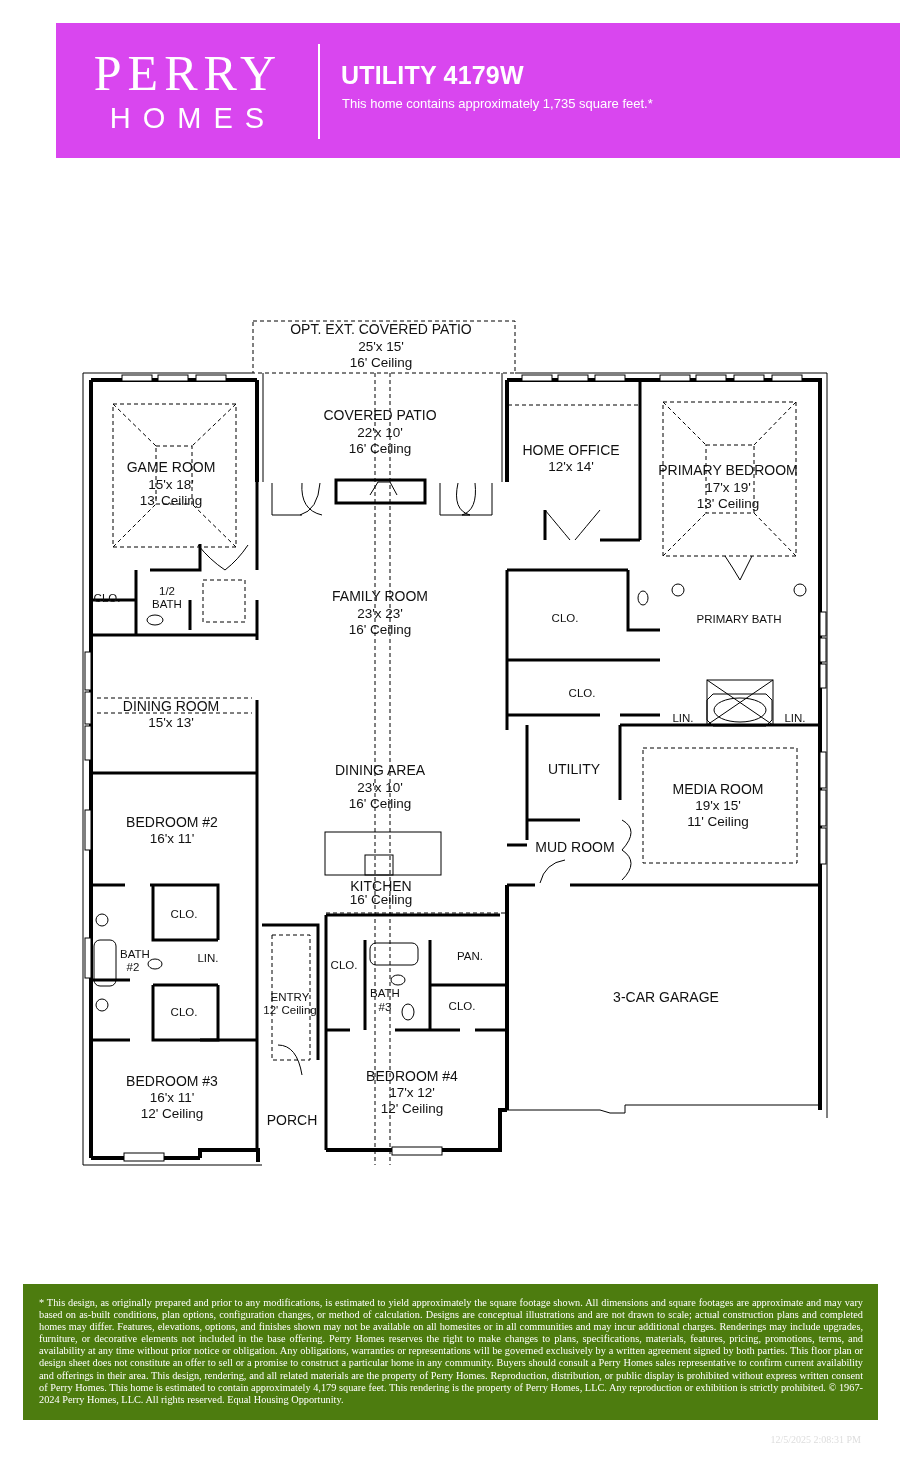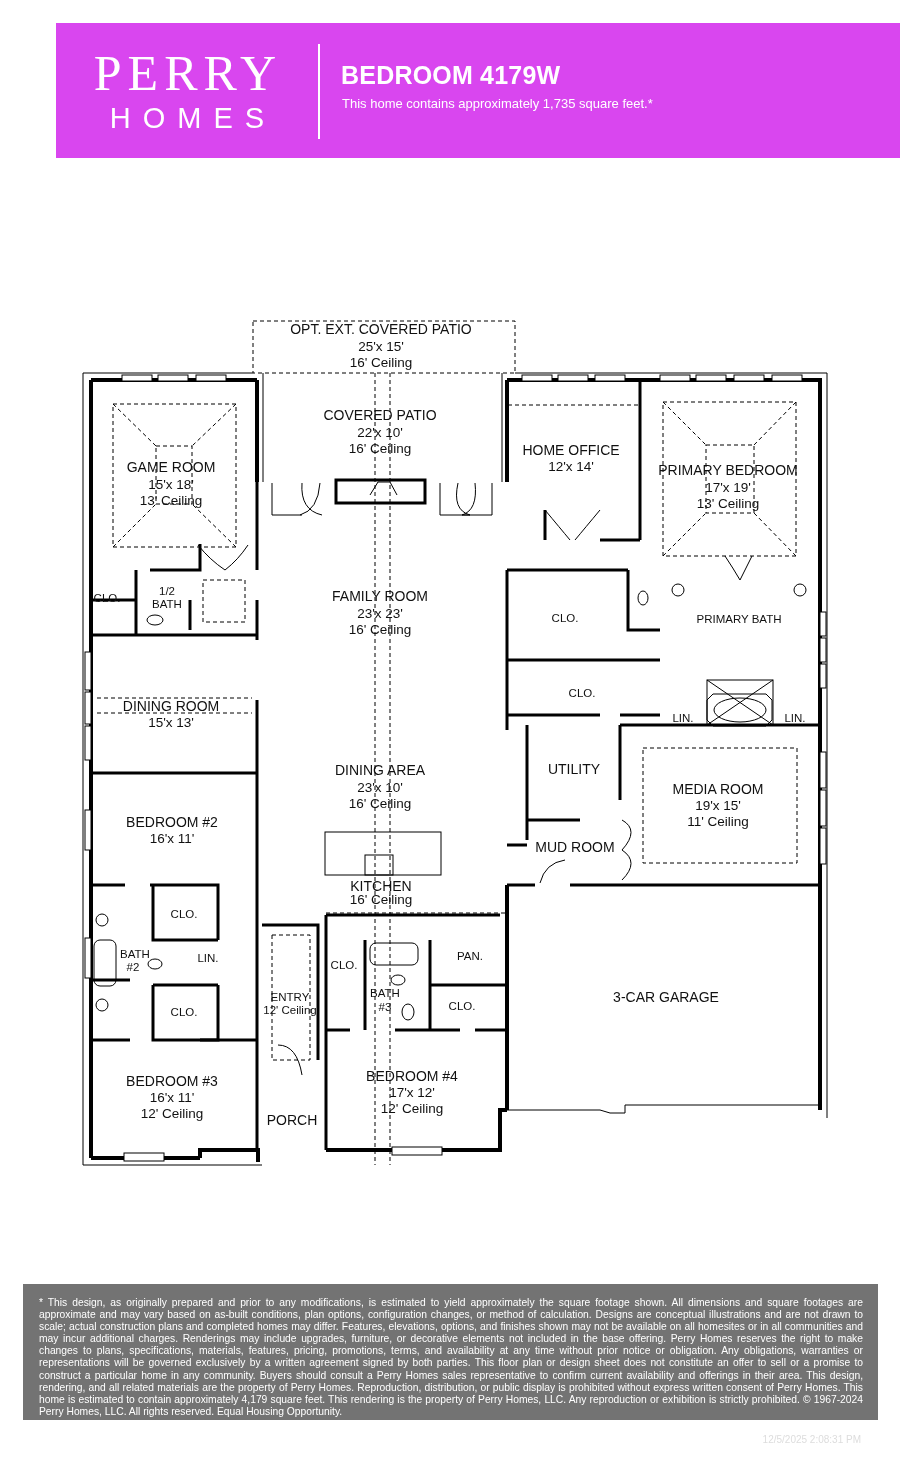--- a/index.html
+++ b/index.html
@@ -9,35 +9,35 @@
   .logo-perry { font-family: "Liberation Serif", serif; font-size: 50px; letter-spacing: 6px; line-height: 52px; font-weight: normal; }
   .logo-homes { font-family: "Liberation Sans", sans-serif; font-size: 29px; letter-spacing: 12px; line-height: 30px; margin-top: 4px; padding-left: 10px; }
   .header-divider { position: absolute; left: 262px; top: 21px; width: 2px; height: 95px; background: #fff; }
   .design-title { position: absolute; left: 285px; top: 38px; font-size: 25px; font-weight: bold; letter-spacing: 0.2px; }
   .design-sub { position: absolute; left: 286px; top: 73px; font-size: 13px; }
   .plan { position: absolute; left: 0; top: 300px; width: 900px; height: 880px; }
   .plan text { font-family: "Liberation Sans", sans-serif; fill: #111; text-anchor: middle; }
   .rl { font-size: 14px; }
   .rs { font-size: 13.5px; }
   .rsm { font-size: 11.5px; }
-  .footer { position: absolute; left: 23px; top: 1284px; width: 855px; height: 136px; background: #737373; color: #fff; }
+  .footer { position: absolute; left: 23px; top: 1284px; width: 855px; height: 136px; background: #4d7c0f; color: #fff; font-family: Liberation Serif, serif; }
   .disclaimer { position: absolute; left: 16px; top: 13px; width: 824px; font-size: 10.3px; line-height: 12.1px; text-align: justify; }
   .site { position: absolute; left: 16px; top: 146px; font-size: 16px; font-weight: bold; }
   .stamp { position: absolute; right: 17px; top: 150px; font-size: 10px; color: #ddd; }
 </style>
 </head>
 <body>
 
 <div class="header">
   <div class="logo">
     <div class="logo-perry">PERRY</div>
     <div class="logo-homes">HOMES</div>
   </div>
   <div class="header-divider"></div>
-  <div class="design-title">BEDROOM 4179W</div>
+  <div class="design-title">UTILITY 4179W</div>
   <div class="design-sub">This home contains approximately 1,735 square feet.*</div>
 </div>
 
 <svg class="plan" viewBox="0 300 900 880" width="900" height="880" xmlns="http://www.w3.org/2000/svg">
   <g fill="none" stroke="#000">
 
     <rect x="253" y="321" width="262" height="52" stroke-dasharray="4,3" stroke-width="1"></rect>
 
     <path d="M83 373 H253 M515 373 H827 V1118 M83 373 V1165 H262" stroke-width="1"></path>
 

